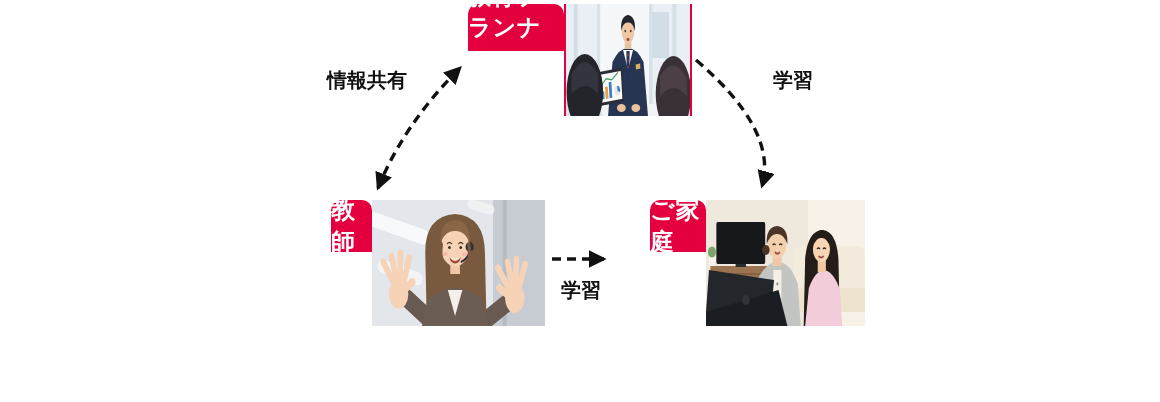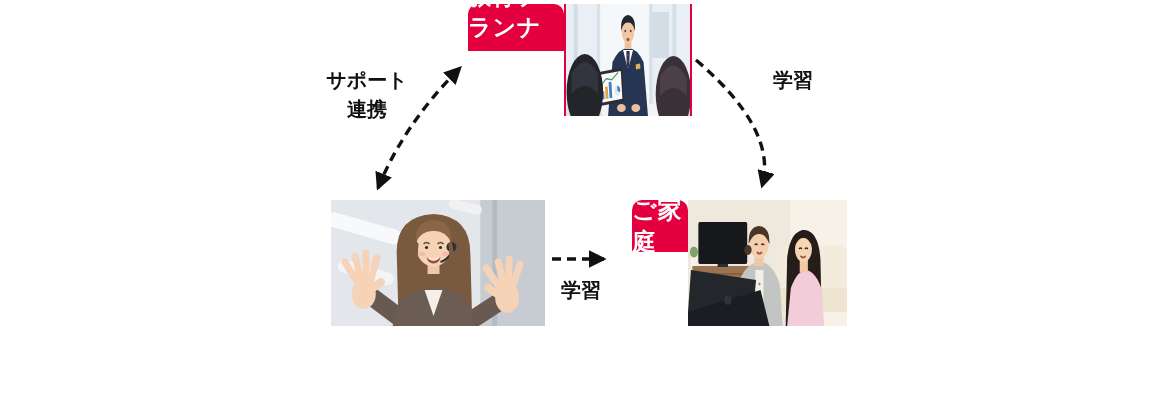--- a/index.html
+++ b/index.html
@@ -13,21 +13,21 @@
     background:#E4003F;color:#ffffff;font-weight:bold;
     display:flex;align-items:center;justify-content:center;
     border-radius:10px 10px 0 0;letter-spacing:1px;
   }
   .node-photo{display:block;width:100%;}
   .node-photo svg{display:block;width:100%;height:100%;}
   #card-planner{left:468px;top:4px;width:224px;}
   #card-planner .node-header{height:47px;font-size:23px;}
   #card-planner .node-photo{height:112px;padding:0 2px;box-sizing:border-box;background:#E4003F;}
   #card-teacher{left:331px;top:200px;width:214px;}
-  #card-family{left:632px;top:200px;width:215px;}
+  #card-family{left:650px;top:200px;width:215px;}
   #card-teacher .node-header,#card-family .node-header{height:52px;font-size:24px;}
   #card-teacher .node-photo,#card-family .node-photo{height:126px;}
   .conn-label{
     position:absolute;text-align:center;color:#111111;
     font-weight:bold;font-size:20px;line-height:1.45;
   }
   #label-share{left:297px;top:66px;width:140px;}
   #label-support{left:721px;top:66px;width:144px;}
   #label-teach{left:523px;top:276px;width:116px;}
 </style>
@@ -41,22 +41,21 @@
       <marker id="ah" viewBox="0 0 10 10" refX="8.5" refY="5" markerWidth="5.2" markerHeight="5.2" orient="auto-start-reverse" markerUnits="strokeWidth">
         <path d="M0,0 L10,5 L0,10 Z" fill="#111111"></path>
       </marker>
     </defs>
     <path d="M 378 188 Q 404 124 460 68" fill="none" stroke="#111111" stroke-width="3.4" stroke-dasharray="9 6" marker-start="url(#ah)" marker-end="url(#ah)"></path>
     <path d="M 696 60 Q 778 130 762 186" fill="none" stroke="#111111" stroke-width="3.4" stroke-dasharray="9 6" marker-end="url(#ah)"></path>
     <path d="M 552 259 L 604 259" fill="none" stroke="#111111" stroke-width="3.4" stroke-dasharray="9 6" marker-end="url(#ah)"></path>
   </svg>
 
   <div class="conn-label" id="label-share">
-    <div>サポート</div>
-    <div>連携</div>
+    <div>情報共有</div>
   </div>
   <div class="conn-label" id="label-support">
     <div>学習</div>
   </div>
   <div class="conn-label" id="label-teach">
     <div>学習</div>
   </div>
 
   <div class="node-card" id="card-planner">
     <div class="node-header">
@@ -112,20 +111,23 @@
         <g>
           <ellipse cx="206" cy="120" rx="42" ry="22" fill="#ccd3d8"></ellipse>
           <ellipse cx="194" cy="90" rx="32" ry="38" fill="#3a3138"></ellipse>
           <path d="M170 72 Q194 50 218 74 L218 92 Q194 76 170 92 Z" fill="#4c4048"></path>
         </g>
       </svg>
     </div>
   </div>
 
   <div class="node-card" id="card-teacher">
+    <div class="node-header">
+      <span>教師</span>
+    </div>
     <div class="node-photo">
       <svg viewBox="0 0 215 126" preserveAspectRatio="none" role="img" aria-label="ヘッドセットを着けて両手を広げる笑顔の女性教師の写真">
 
         <rect x="0" y="0" width="215" height="126" fill="#e3e6ea"></rect>
         <rect x="150" y="0" width="65" height="126" fill="#c7ccd2"></rect>
         <rect x="162" y="0" width="5" height="126" fill="#aeb3ba" opacity="0.7"></rect>
         <g opacity="0.95">
           <rect x="-6" y="20" width="78" height="15" rx="7.5" fill="#fafbfc" transform="rotate(16 30 28)"></rect>
           <rect x="6" y="66" width="58" height="13" rx="6.5" fill="#f3f5f7" transform="rotate(16 35 72)"></rect>
           <rect x="118" y="2" width="34" height="10" rx="5" fill="#f0f2f4" transform="rotate(14 135 7)"></rect>

